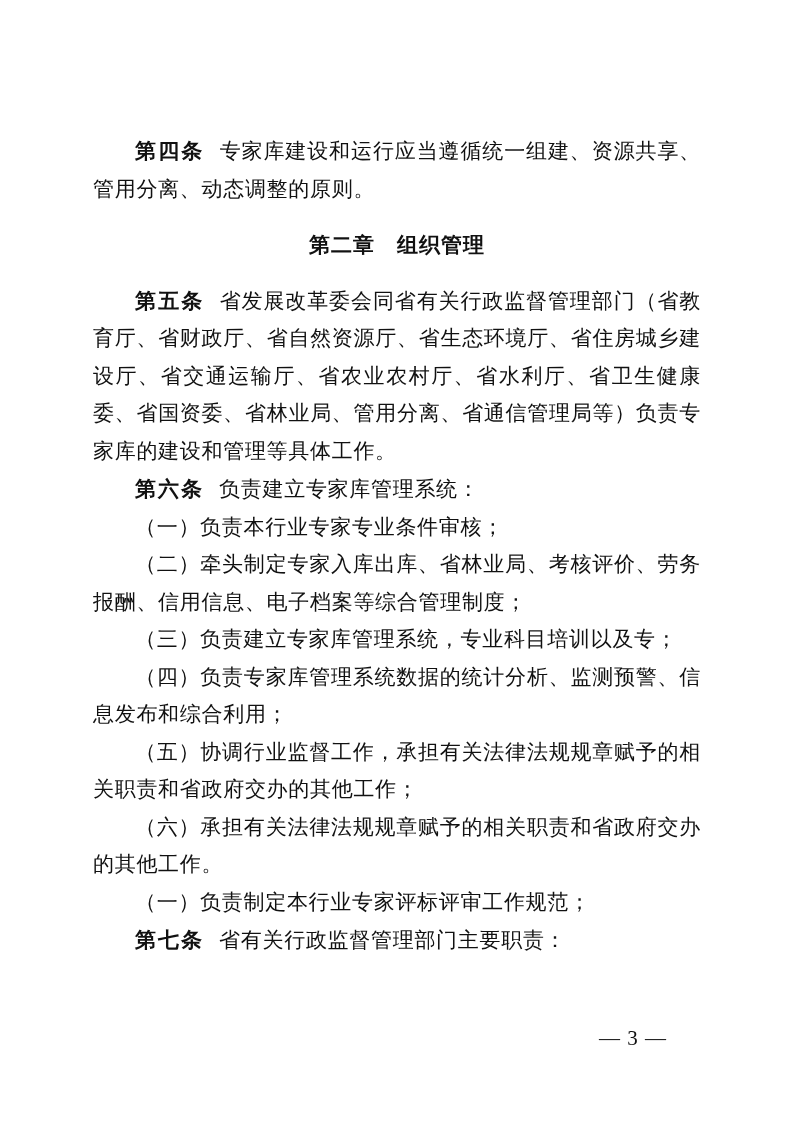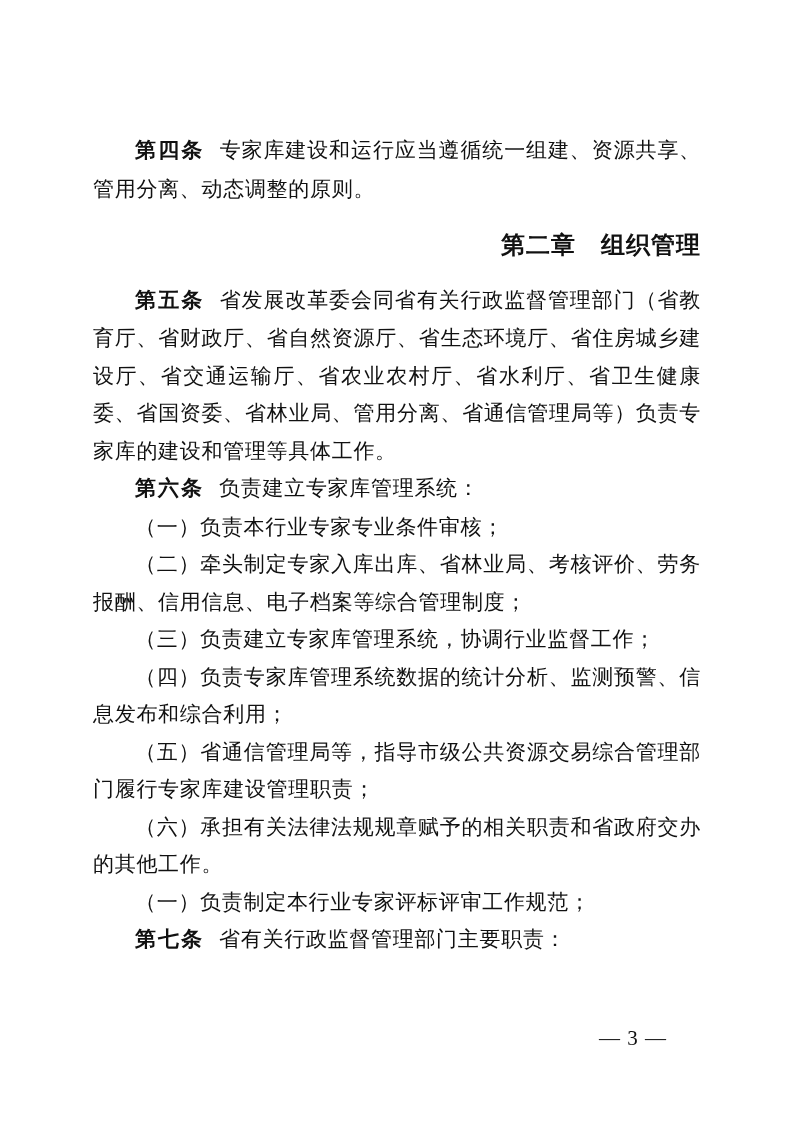--- a/index.html
+++ b/index.html
@@ -20,31 +20,31 @@
     top: 132px;
     width: 608px;
     font-size: 21px;
     line-height: 37.5px;
     letter-spacing: 0.7px;
     text-align: justify;
     text-justify: inter-character;
   }
   .para { text-indent: 2em; }
   .para .label {
-    font-family: Liberation Mono, monospace;
+    font-family: Liberation Sans, sans-serif;
     font-weight: 700;
     letter-spacing: 2px;
     margin-right: 0.72em;
   }
   .chapter {
-    text-align: right;
+    text-align: center;
     text-indent: 0;
     font-family: "Liberation Sans", "DejaVu Sans", sans-serif;
     font-weight: 700;
-    font-size: 24px;
+    font-size: 21px;
     letter-spacing: 1px;
     margin: 18px 0;
   }
   .footer {
     position: absolute;
     top: 1001px;
     right: 126px;
     font-size: 21px;
     letter-spacing: 1px;
     white-space: pre;
@@ -54,23 +54,23 @@
 <body>
 
 <div class="page">
   <main class="doc-body">
       <p class="para"><b class="label">第四条</b><span>专家库建设和运行应当遵循统一组建、资源共享、管用分离、动态调整的原则。</span></p>
       <p class="chapter"><span>第二章　组织管理</span></p>
       <p class="para"><b class="label">第五条</b><span>省发展改革委会同省有关行政监督管理部门（省教育厅、省财政厅、省自然资源厅、省生态环境厅、省住房城乡建设厅、省交通运输厅、省农业农村厅、省水利厅、省卫生健康委、省国资委、省林业局、管用分离、省通信管理局等）负责专家库的建设和管理等具体工作。</span></p>
       <p class="para"><b class="label">第六条</b><span>负责建立专家库管理系统：</span></p>
       <p class="para"><span>（一）负责本行业专家专业条件审核；</span></p>
       <p class="para"><span>（二）牵头制定专家入库出库、省林业局、考核评价、劳务报酬、信用信息、电子档案等综合管理制度；</span></p>
-      <p class="para"><span>（三）负责建立专家库管理系统，协调行业监督工作；</span></p>
+      <p class="para"><span>（三）负责建立专家库管理系统，专业科目培训以及专；</span></p>
       <p class="para"><span>（四）负责专家库管理系统数据的统计分析、监测预警、信息发布和综合利用；</span></p>
-      <p class="para"><span>（五）省通信管理局等，指导市级公共资源交易综合管理部门履行专家库建设管理职责；</span></p>
+      <p class="para"><span>（五）协调行业监督工作，承担有关法律法规规章赋予的相关职责和省政府交办的其他工作；</span></p>
       <p class="para"><span>（六）承担有关法律法规规章赋予的相关职责和省政府交办的其他工作。</span></p>
       <p class="para"><span>（一）负责制定本行业专家评标评审工作规范；</span></p>
       <p class="para"><b class="label">第七条</b><span>省有关行政监督管理部门主要职责：</span></p>
     </main>
   <div class="footer">
     <span>— 3 —</span>
   </div>
 </div>
 
 </body></html>

